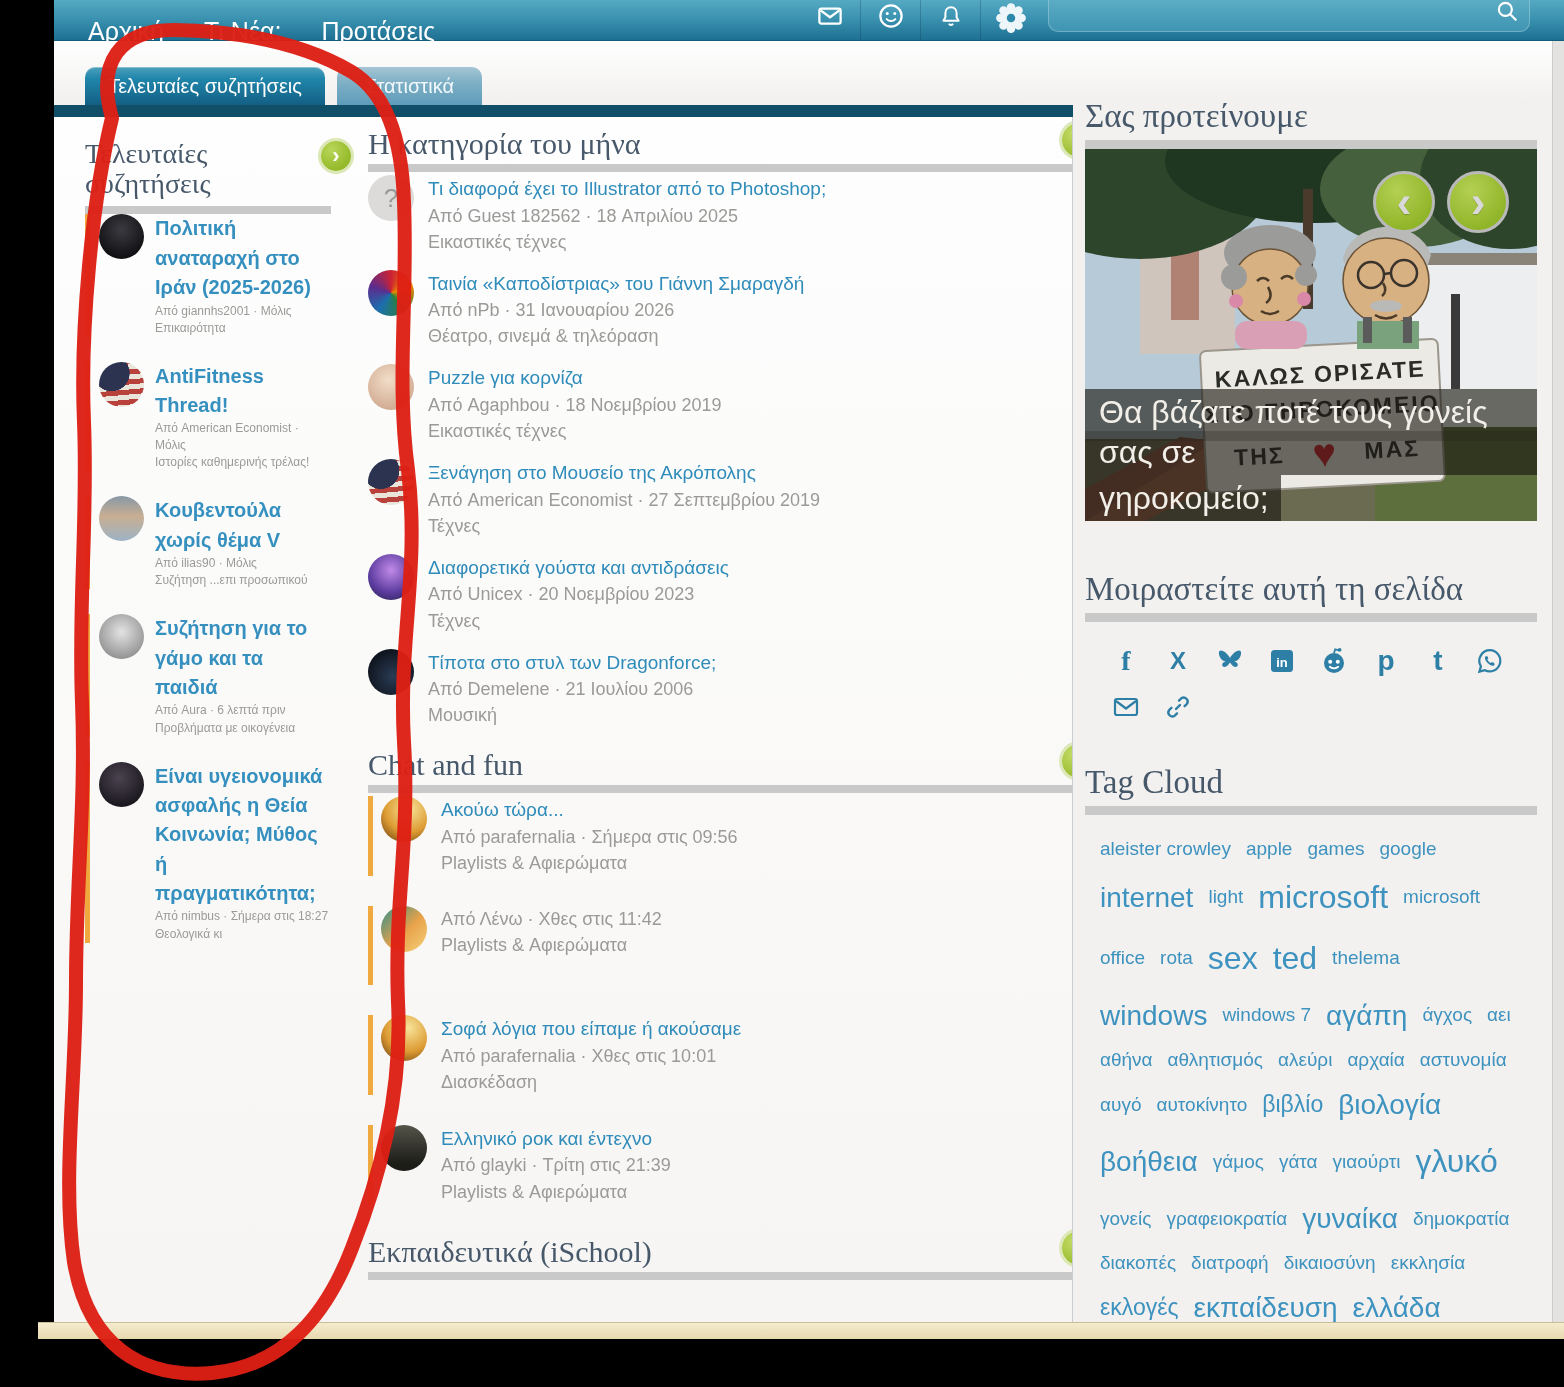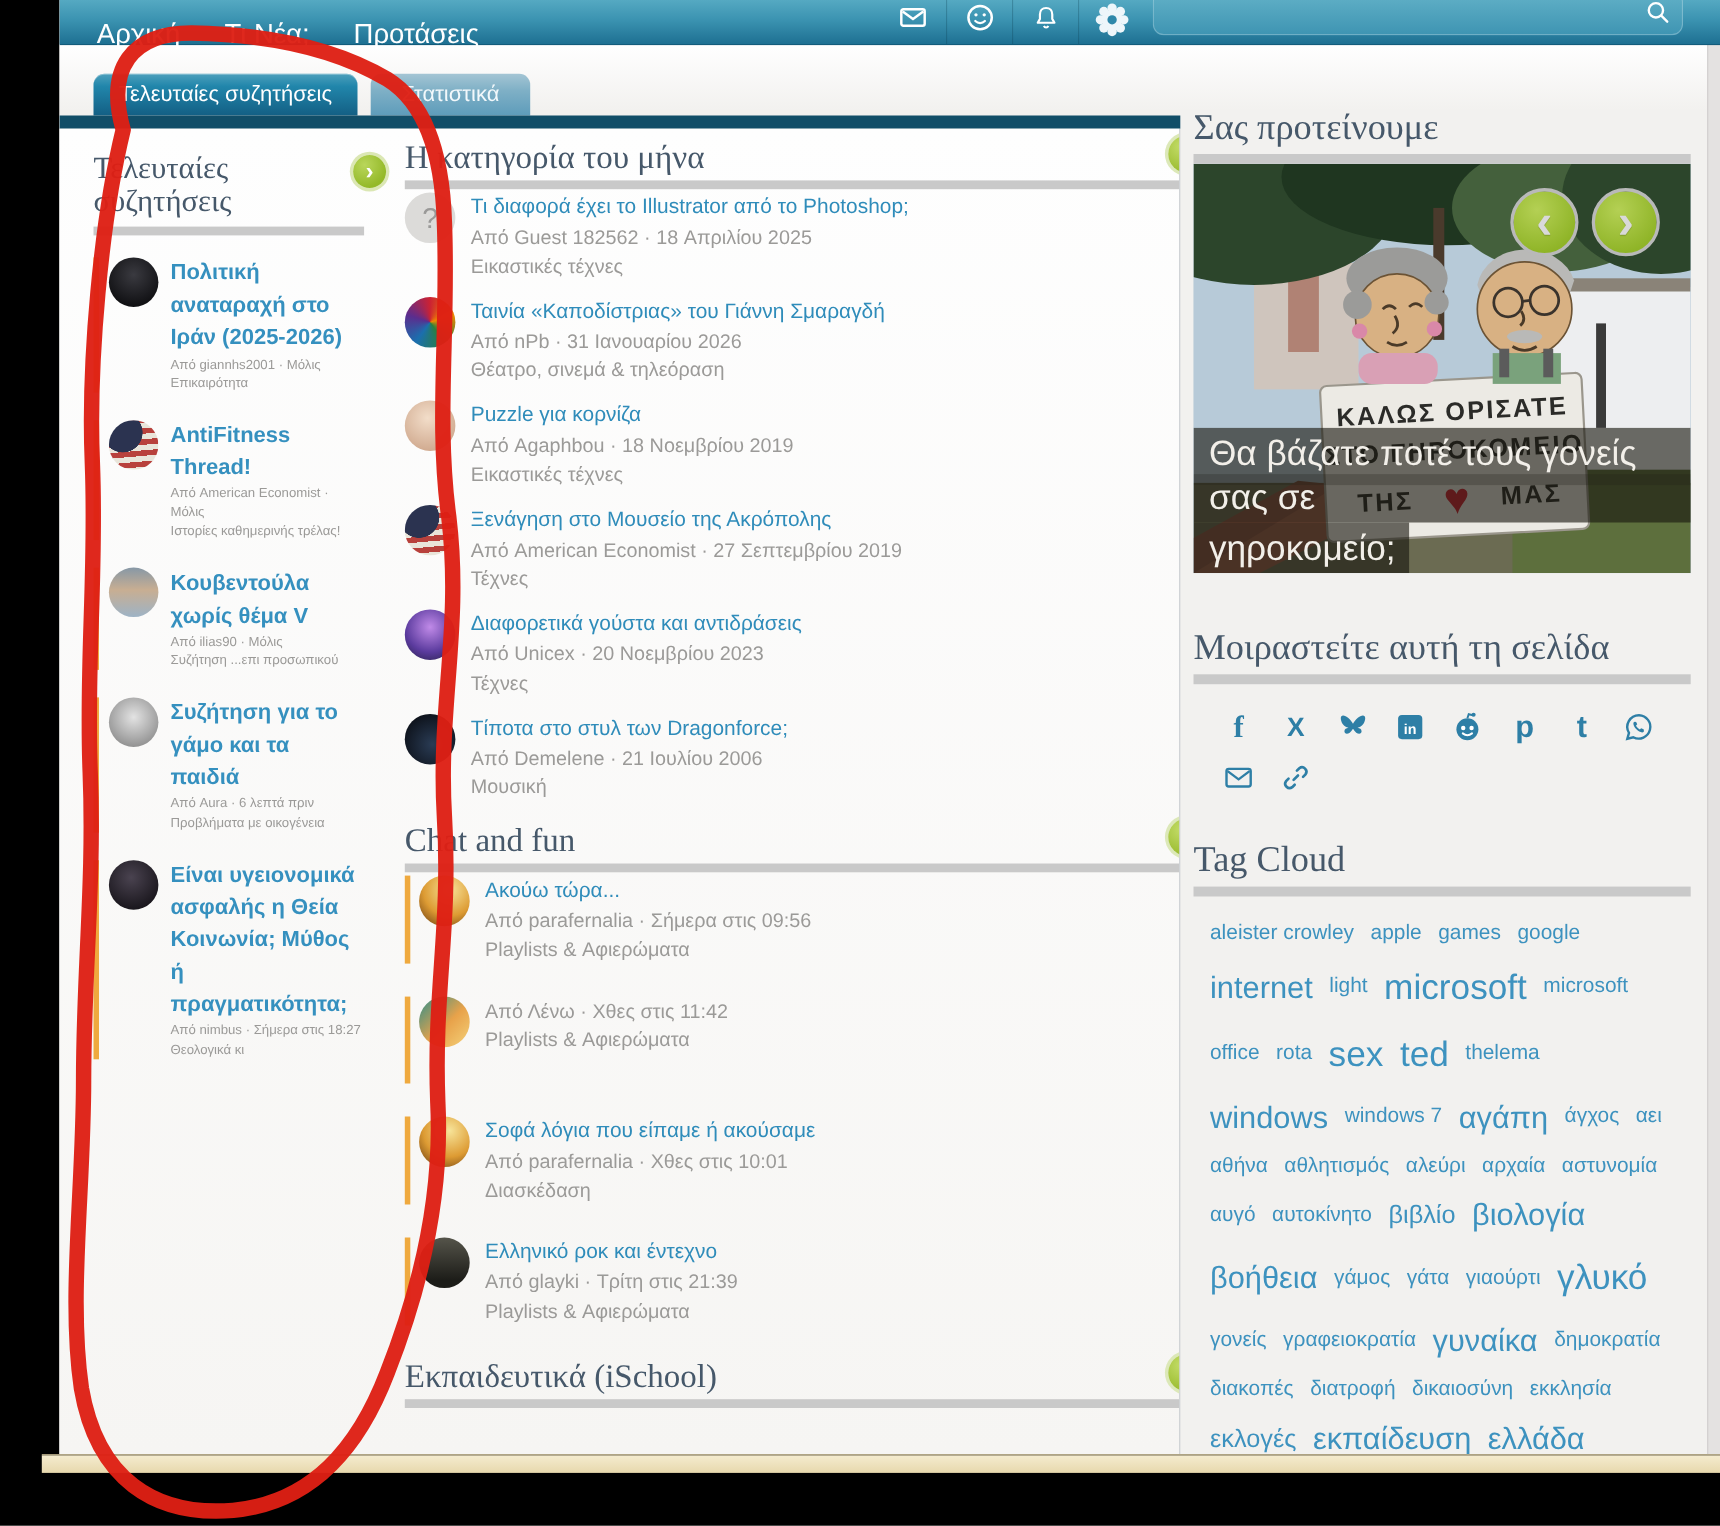--- a/index.html
+++ b/index.html
@@ -77,21 +77,21 @@
   .sidebar{position:absolute;left:31px;top:22px;width:252px;}
   .sidebar-head{position:relative;}
   .sidebar-head h1{font-size:28px;line-height:1.06;width:190px;}
   .round-btn{
     position:absolute;right:-14px;top:2px;width:30px;height:30px;border-radius:50%;
     background:radial-gradient(circle at 35% 30%,#b9d65a,#94b929 70%);
     box-shadow:0 0 0 3px #dbe7b4;display:flex;align-items:center;justify-content:center;
     color:#fff;font-size:22px;font-weight:bold;cursor:pointer;line-height:1;
   }
   .sidebar .g-underline{margin-top:8px;width:246px;}
-  .sidebar-list{margin-top:20px;}
+  .sidebar-list{}
   .sitem{
     display:flex;gap:11px;border-left:5px solid #efa93e;padding-left:9px;margin-bottom:25px;
   }
   .av{
     width:45px;height:45px;border-radius:50%;flex-shrink:0;
     display:flex;align-items:center;justify-content:center;
     color:#8a8a8a;font-size:24px;cursor:pointer;
   }
   .scol{width:176px;}
   .stitle{display:block;color:#3590bf;font-weight:bold;font-size:20px;line-height:1.47;text-decoration:none;cursor:pointer;}

